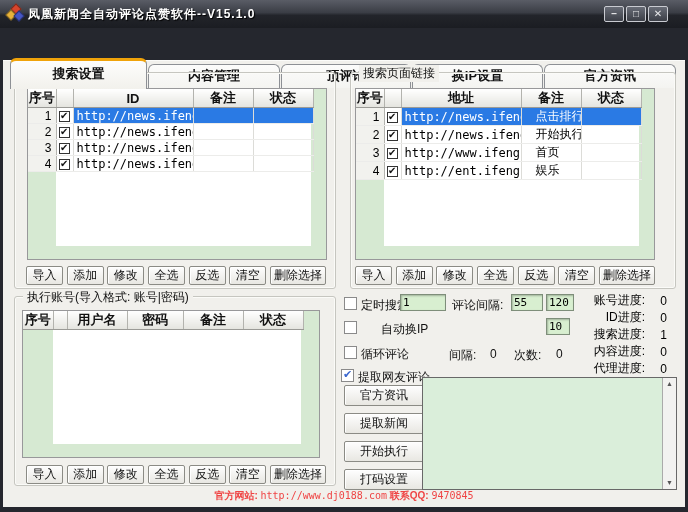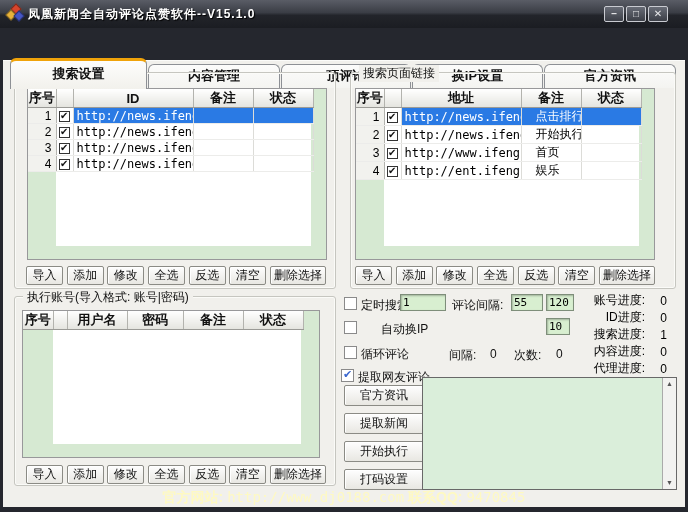--- a/index.html
+++ b/index.html
@@ -81,21 +81,21 @@
     box-shadow:inset 1px 1px 0 #fff; font-family:inherit; z-index:3; cursor:default; }
 
   
   #logbox { position:absolute; left:422px; top:377px; width:255px; height:113px; background:#daeeda;
     border:1px solid #686868; z-index:3; }
   #logscroll { position:absolute; right:0; top:0; bottom:0; width:14px; background:#f2f2f0; border-left:1px solid #aaa; }
   .sarrow { position:absolute; left:0; width:13px; height:12px; font-size:7px; color:#555; text-align:center; line-height:12px; }
   .sarrow.up{top:0;} .sarrow.down{bottom:0;}
 
   
-  #footer { position:absolute; left:0; right:0; top:489px; text-align:center; font-size:14px; color:#fef9c3; z-index:3; white-space:nowrap; }
+  #footer { position:absolute; left:0; right:0; top:489px; text-align:center; font-size:10px; color:#ef4444; z-index:3; white-space:nowrap; }
   #footer .cjk { font-weight:bold; }
   #footer .mono { font-family:"DejaVu Sans Mono","Liberation Mono",monospace; }
 </style>
 </head>
 <body>
 
 <div id="window">
 
   <div id="titlebar">
     <div class="app-icon">

